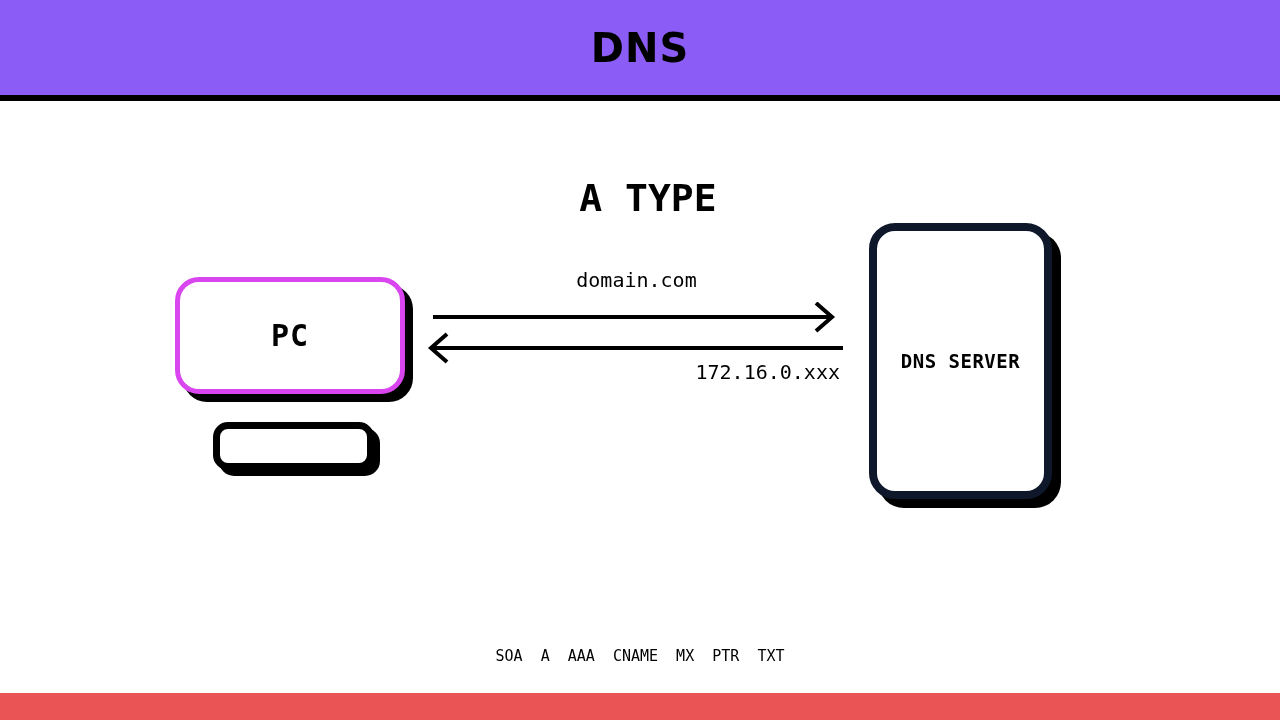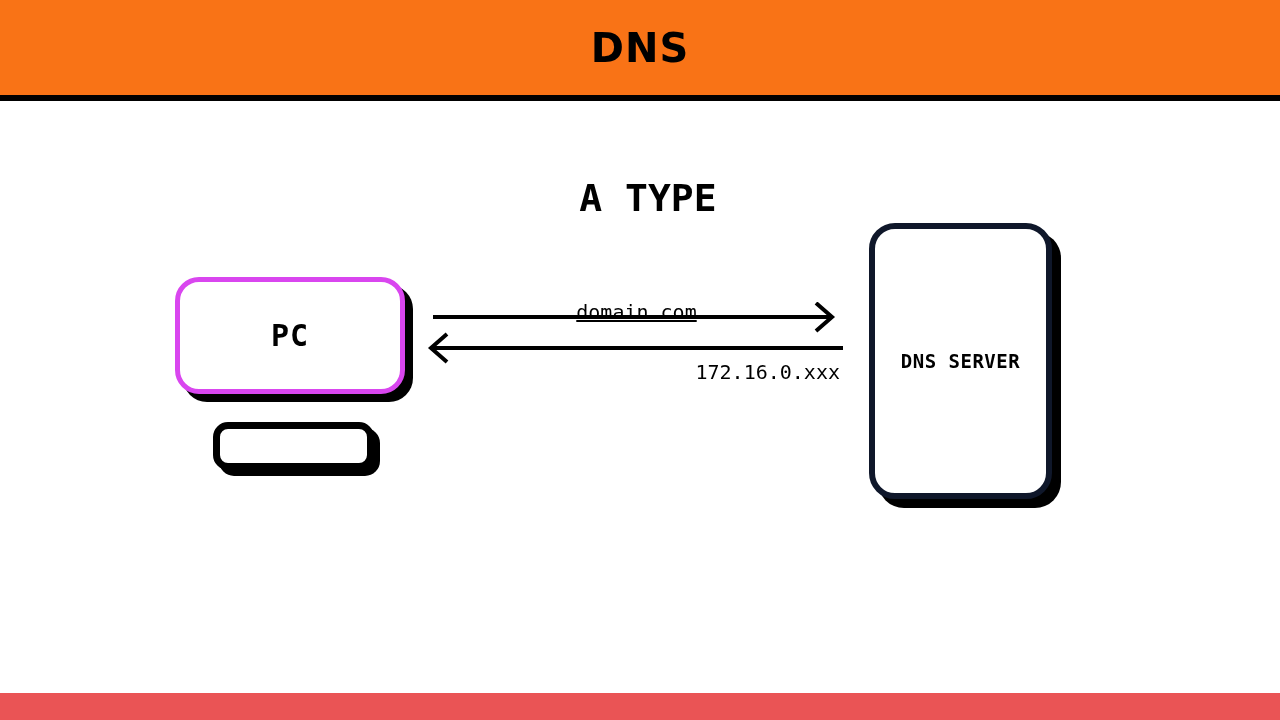--- a/index.html
+++ b/index.html
@@ -15,21 +15,21 @@
     height: 720px;
     background: #ffffff;
     overflow: hidden;
   }
 
   
   .topbar {
     position: absolute;
     left: 0; top: 0;
     width: 1280px; height: 95px;
-    background: #f97316;
+    background: #8b5cf6;
     display: flex;
     align-items: center;
     justify-content: center;
   }
   .topbar h1 {
     margin: 0;
     font-family: "DejaVu Sans", sans-serif;
     font-weight: 800;
     font-size: 40px;
     letter-spacing: 1px;
@@ -86,21 +86,21 @@
     box-shadow: 6px 6px 0 0 #000000;
   }
 
   
   .server {
     position: absolute;
     left: 869px; top: 223px;
     width: 183px; height: 276px;
     box-sizing: border-box;
     background: #ffffff;
-    border: 6px solid #0f172a;
+    border: 8px solid #0f172a;
     border-radius: 26px;
     box-shadow: 9px 9px 0 0 #000000;
     display: flex;
     align-items: center;
     justify-content: center;
   }
   .server .label {
     font-weight: bold;
     font-size: 19px;
     letter-spacing: 0.5px;
@@ -116,21 +116,21 @@
   .arrow-label {
     position: absolute;
     left: 433px;
     width: 407px;
     text-align: center;
     font-size: 20px;
     font-weight: normal;
     white-space: pre;
     color: #000000;
   }
-  .arrow-label.request  { top: 300px; text-decoration: underline; }
+  .arrow-label.request  { top: 268px; }
   .arrow-label.response { top: 360px; text-align: right; }
 
   
   .records-title {
     position: absolute;
     left: 0; top: 601px;
     width: 1280px;
     margin: 0;
     text-align: center;
     font-family: "DejaVu Sans Mono", monospace;
@@ -186,16 +186,17 @@
       <polyline points="391,1 407,15 391,29" fill="none" stroke="#000000" stroke-width="4"></polyline>
     </g>
     <g>
       <line x1="8" y1="46" x2="418" y2="46" stroke="#000000" stroke-width="4"></line>
       <polyline points="22,32 6,46 22,60" fill="none" stroke="#000000" stroke-width="4"></polyline>
     </g>
   </svg>
 
   <div class="arrow-label response">172.16.0.xxx</div>
 
+  <div class="records-list">SOA  A  AAA  CNAME  MX  PTR  TXT</div>
 
   <footer class="bottombar"></footer>
 
 </div>
 
 </body></html>

